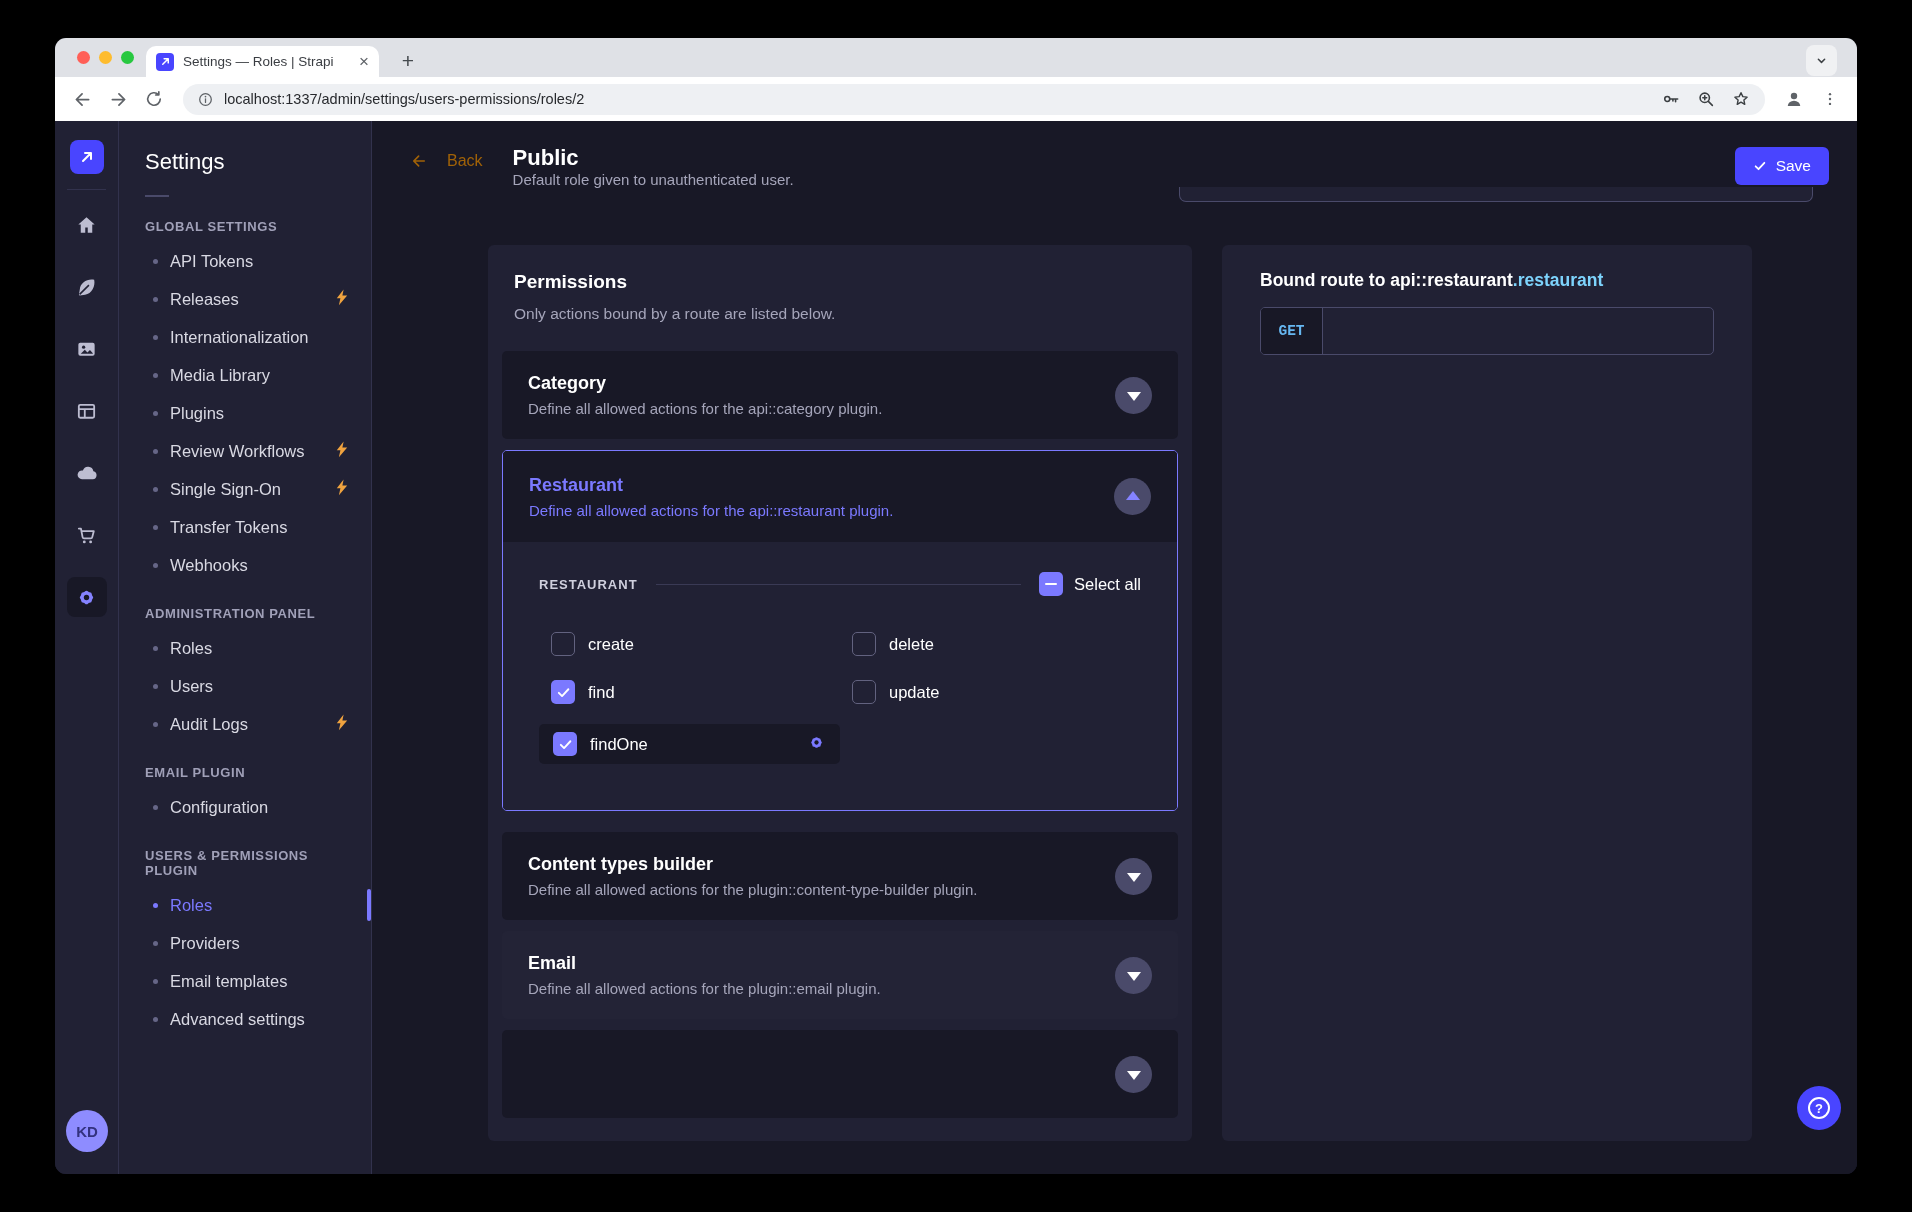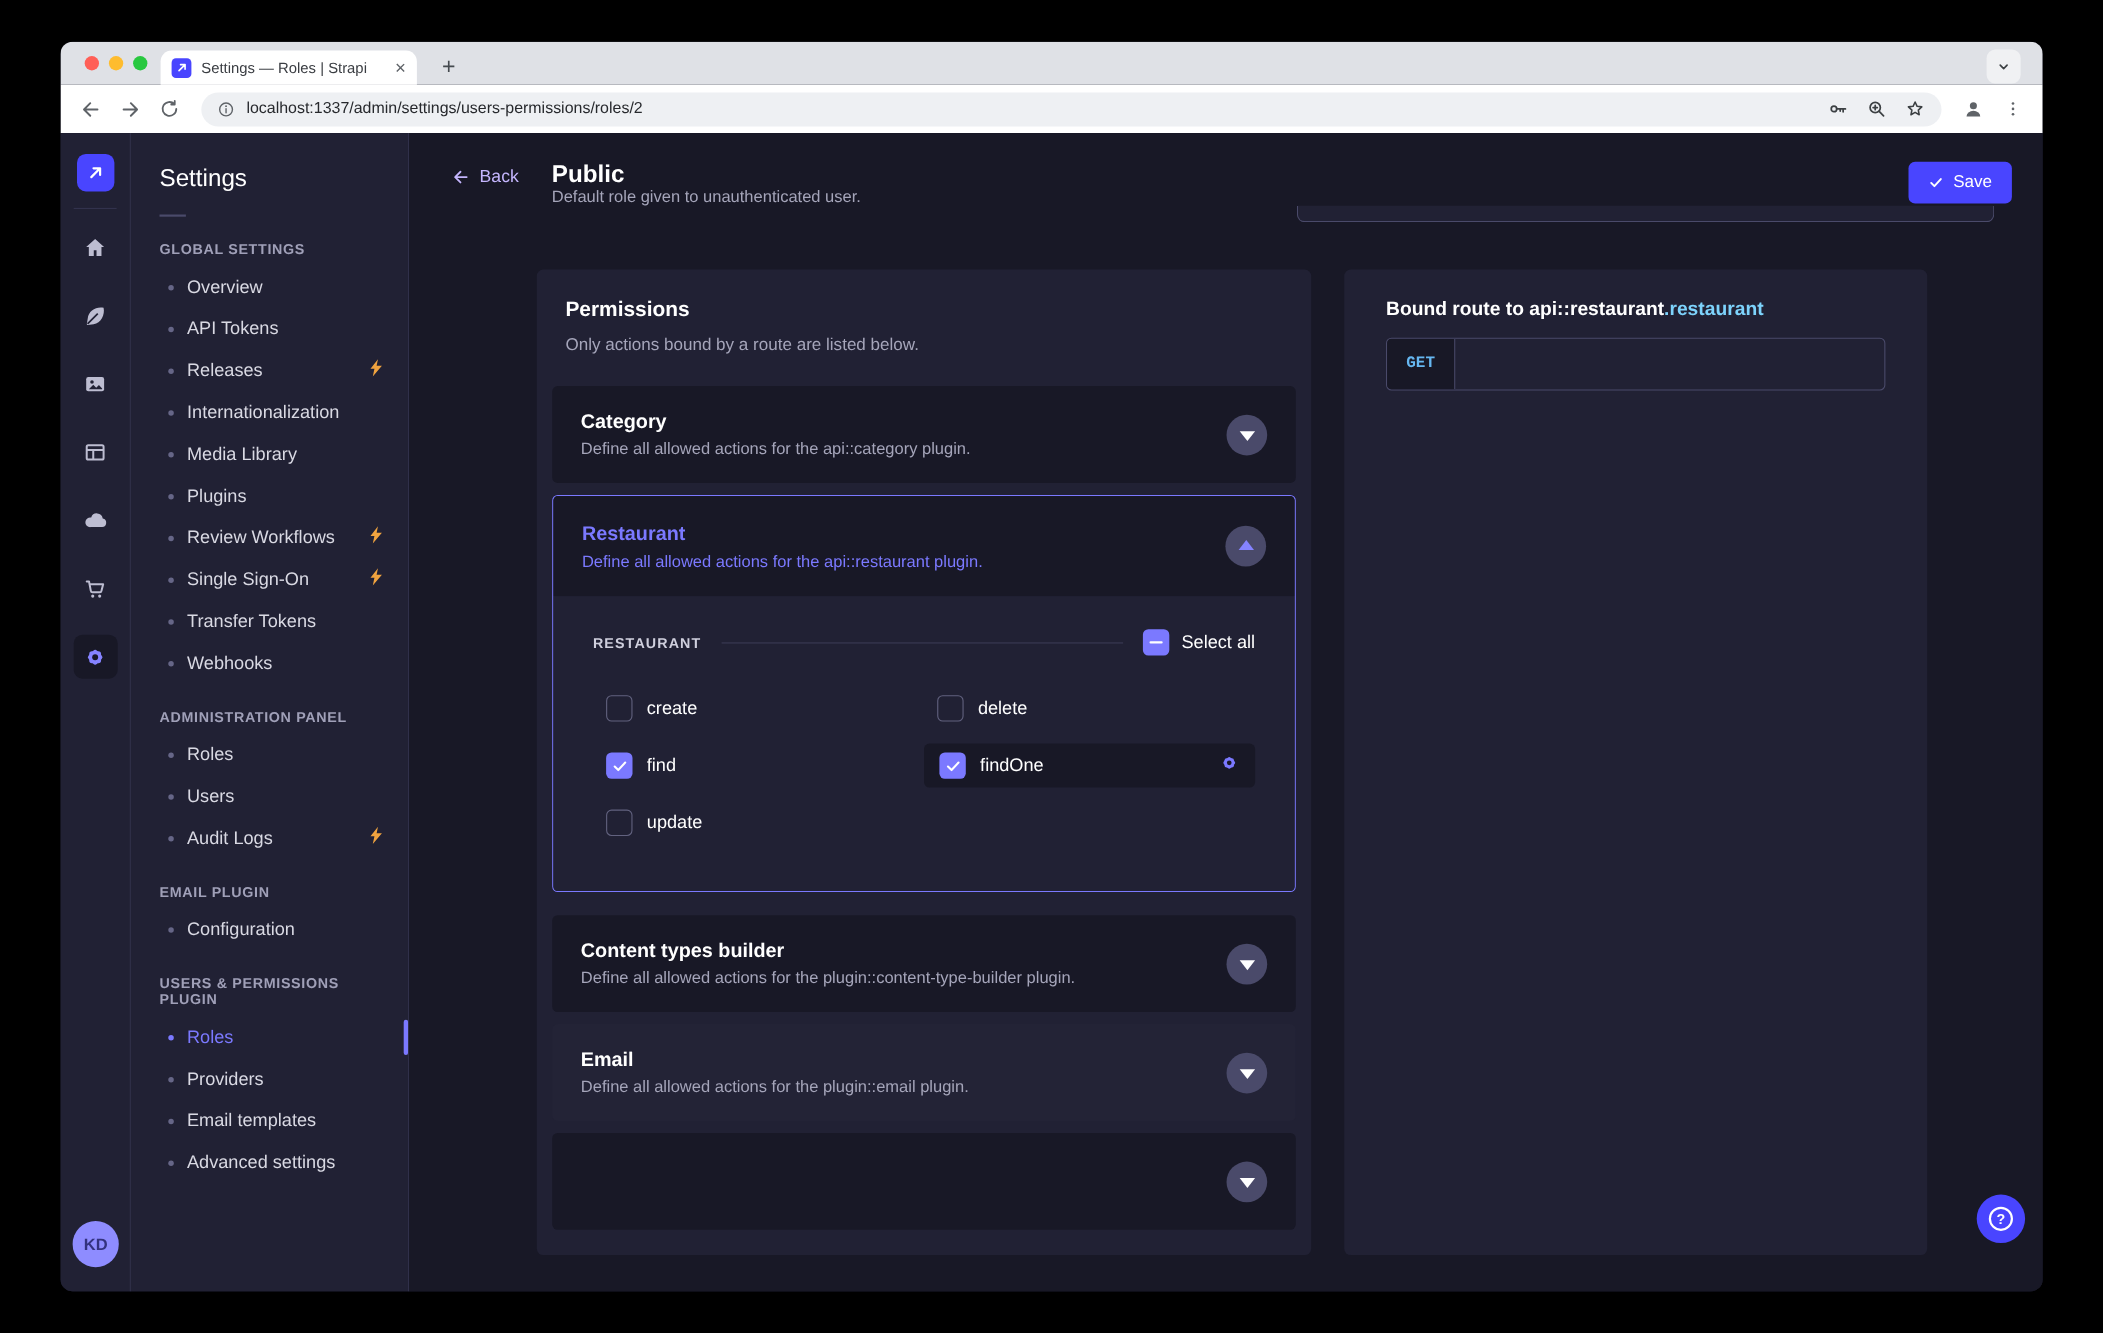--- a/index.html
+++ b/index.html
@@ -43,21 +43,21 @@
   .side-item{ height:38px; display:flex; align-items:center; padding:0 22px 0 34px; position:relative; cursor:pointer; }
   .bullet{ width:5px; height:5px; border-radius:50%; background:#666687; margin-right:12px; flex:none; }
   .side-item .lbl{ font-size:16.5px; color:#d9d9e3; }
   .side-item .zap{ margin-left:auto; }
   .side-item.active .lbl{ color:#7b79ff; }
   .side-item.active .bullet{ background:#7b79ff; }
   .side-item.active::after{ content:''; position:absolute; right:0; top:3px; bottom:3px; width:4px; border-radius:2px; background:#7b79ff; }
 
   .main{ position:absolute; left:317px; top:0; right:0; bottom:0; background:#181826; }
   .page-header{ position:absolute; top:0; left:0; right:0; height:80px; display:flex; align-items:flex-start; padding:24px 28px 0 38px; }
-  .backlink{ display:flex; align-items:flex-start; gap:8px; color:#c4b5fd; font-size:16px; margin-top:7px; }
+  .backlink{ display:flex; align-items:flex-start; gap:19px; color:#a16207; font-size:16px; margin-top:7px; }
   .title-block{ margin-left:30px; }
   .page-title{ font-size:22px; font-weight:700; color:#fff; }
   .page-sub{ font-size:15px; color:#a5a5ba; margin-top:0; }
   .savebtn{ margin-left:auto; margin-top:2px; display:flex; align-items:center; gap:9px; background:#4945ff; color:#fff; border:none; border-radius:6px; padding:10px 18px; font-size:15.5px; font-family:inherit; }
 
   .partial-input{ position:absolute; left:807px; top:66px; width:634px; height:15px; background:#212134; border:1.5px solid #4a4a6a; border-top:none; border-radius:0 0 7px 7px; }
 
   .panel{ position:absolute; top:124px; height:896px; background:#212134; border-radius:6px; }
   .panel.perms{ left:116px; width:704px; padding:26px 14px; }
   .perms-title{ margin-left:12px; font-size:19px; font-weight:700; color:#fff; }
@@ -243,25 +243,20 @@
 
     <aside class="sidebar">
       <div class="side-title">Settings</div>
       <div class="side-title-div"></div>
       <div id="side-sections">
           <div class="side-section">
     <div class="sec-label">GLOBAL SETTINGS</div>
     <div class="sec-items">
               <div class="side-item">
     <span class="bullet"></span>
-    <span class="lbl">Overview</span>
-
-  </div>
-              <div class="side-item">
-    <span class="bullet"></span>
     <span class="lbl">API Tokens</span>
 
   </div>
               <div class="side-item">
     <span class="bullet"></span>
     <span class="lbl">Releases</span>
     <span class="zap">
       <svg width="14" height="17" viewBox="0 0 12 17">
                     <path d="M7.6 0.5 L0.8 9.3 h3.6 L2.9 16.2 11.2 6.4 H6.4 Z" fill="#f0a33f"></path>
                   </svg>
@@ -443,44 +438,44 @@
     <span class="action-label">delete</span>
 
   </div>
                   <div class="action">
     <span class="cb checked">
                       <svg width="15" height="15" viewBox="0 0 24 24">
                         <path d="M4.5 12.5 l5.2 5.2 L19.8 6.8" stroke="#fff" stroke-width="3" fill="none" stroke-linecap="round" stroke-linejoin="round"></path>
                       </svg>
                     </span>
     <span class="action-label">find</span>
+
+  </div>
+                  <div class="action">
+    <span class="cb unchecked"></span>
+    <span class="action-label">update</span>
 
   </div>
                   <div class="action highlighted">
     <span class="cb checked">
                       <svg width="15" height="15" viewBox="0 0 24 24">
                         <path d="M4.5 12.5 l5.2 5.2 L19.8 6.8" stroke="#fff" stroke-width="3" fill="none" stroke-linecap="round" stroke-linejoin="round"></path>
                       </svg>
                     </span>
     <span class="action-label">findOne</span>
     <span class="gear">
       <svg width="19" height="19" viewBox="0 0 24 24">
                         <g fill="currentColor">
                           <rect x="6.6" y="6.6" width="10.8" height="10.8" rx="2.4"></rect>
                           <rect x="6.6" y="6.6" width="10.8" height="10.8" rx="2.4" transform="rotate(45 12 12)"></rect>
                         </g>
                         <circle cx="12" cy="12" r="2.7" fill="#181826"></circle>
                       </svg>
     </span>
   </div>
-                  <div class="action">
-    <span class="cb unchecked"></span>
-    <span class="action-label">update</span>
-
-  </div>
                 </div>
   </div>
             </div>
             <div class="accordion">
     <div class="acc-head">
       <div class="acc-titles">
         <div class="acc-title">Content types builder</div>
         <div class="acc-desc">Define all allowed actions for the plugin::content-type-builder plugin.</div>
       </div>
       <div class="toggle">

